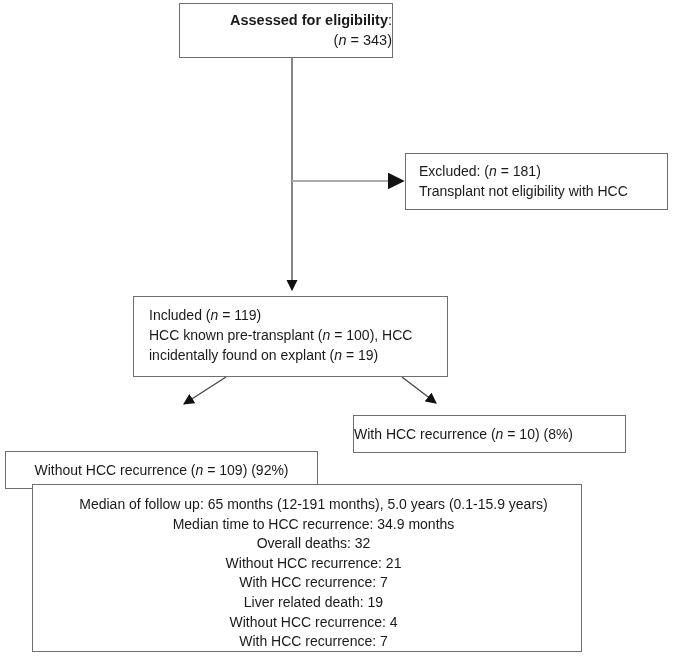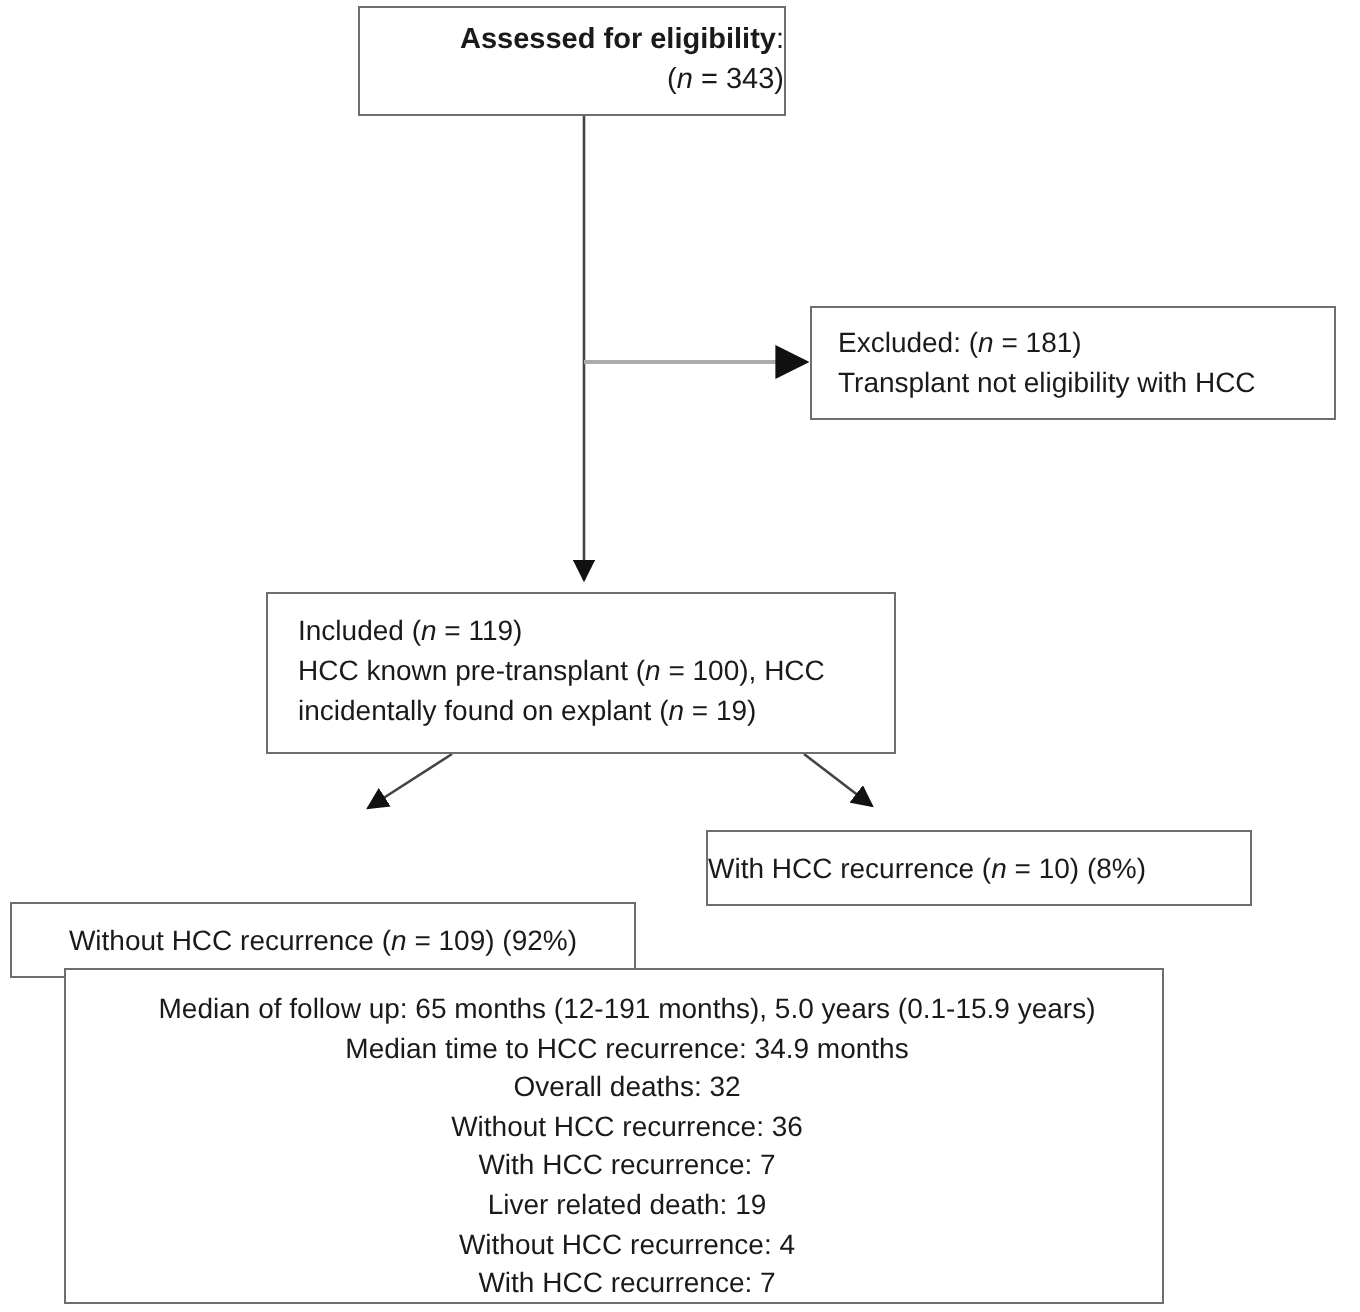--- a/index.html
+++ b/index.html
@@ -107,20 +107,20 @@
     </div>
 
   <div class="flow-box box-with">
       <div class="line"><span class="seg-regular">With HCC recurrence (</span><span class="seg-italic">n</span><span class="seg-regular"> = 10) (8%)</span></div>
     </div>
 
   <div class="flow-box box-summary">
       <div class="line"><span class="seg-regular">Median of follow up: 65 months (12-191 months), 5.0 years (0.1-15.9 years)</span></div>
       <div class="line"><span class="seg-regular">Median time to HCC recurrence: 34.9 months</span></div>
       <div class="line"><span class="seg-regular">Overall deaths: 32</span></div>
-      <div class="line"><span class="seg-regular">Without HCC recurrence: 36</span></div>
+      <div class="line"><span class="seg-regular">Without HCC recurrence: 21</span></div>
       <div class="line"><span class="seg-regular">With HCC recurrence: 7</span></div>
       <div class="line"><span class="seg-regular">Liver related death: 19</span></div>
       <div class="line"><span class="seg-regular">Without HCC recurrence: 4</span></div>
       <div class="line"><span class="seg-regular">With HCC recurrence: 7</span></div>
     </div>
 
 </div>
 
 </body></html>

